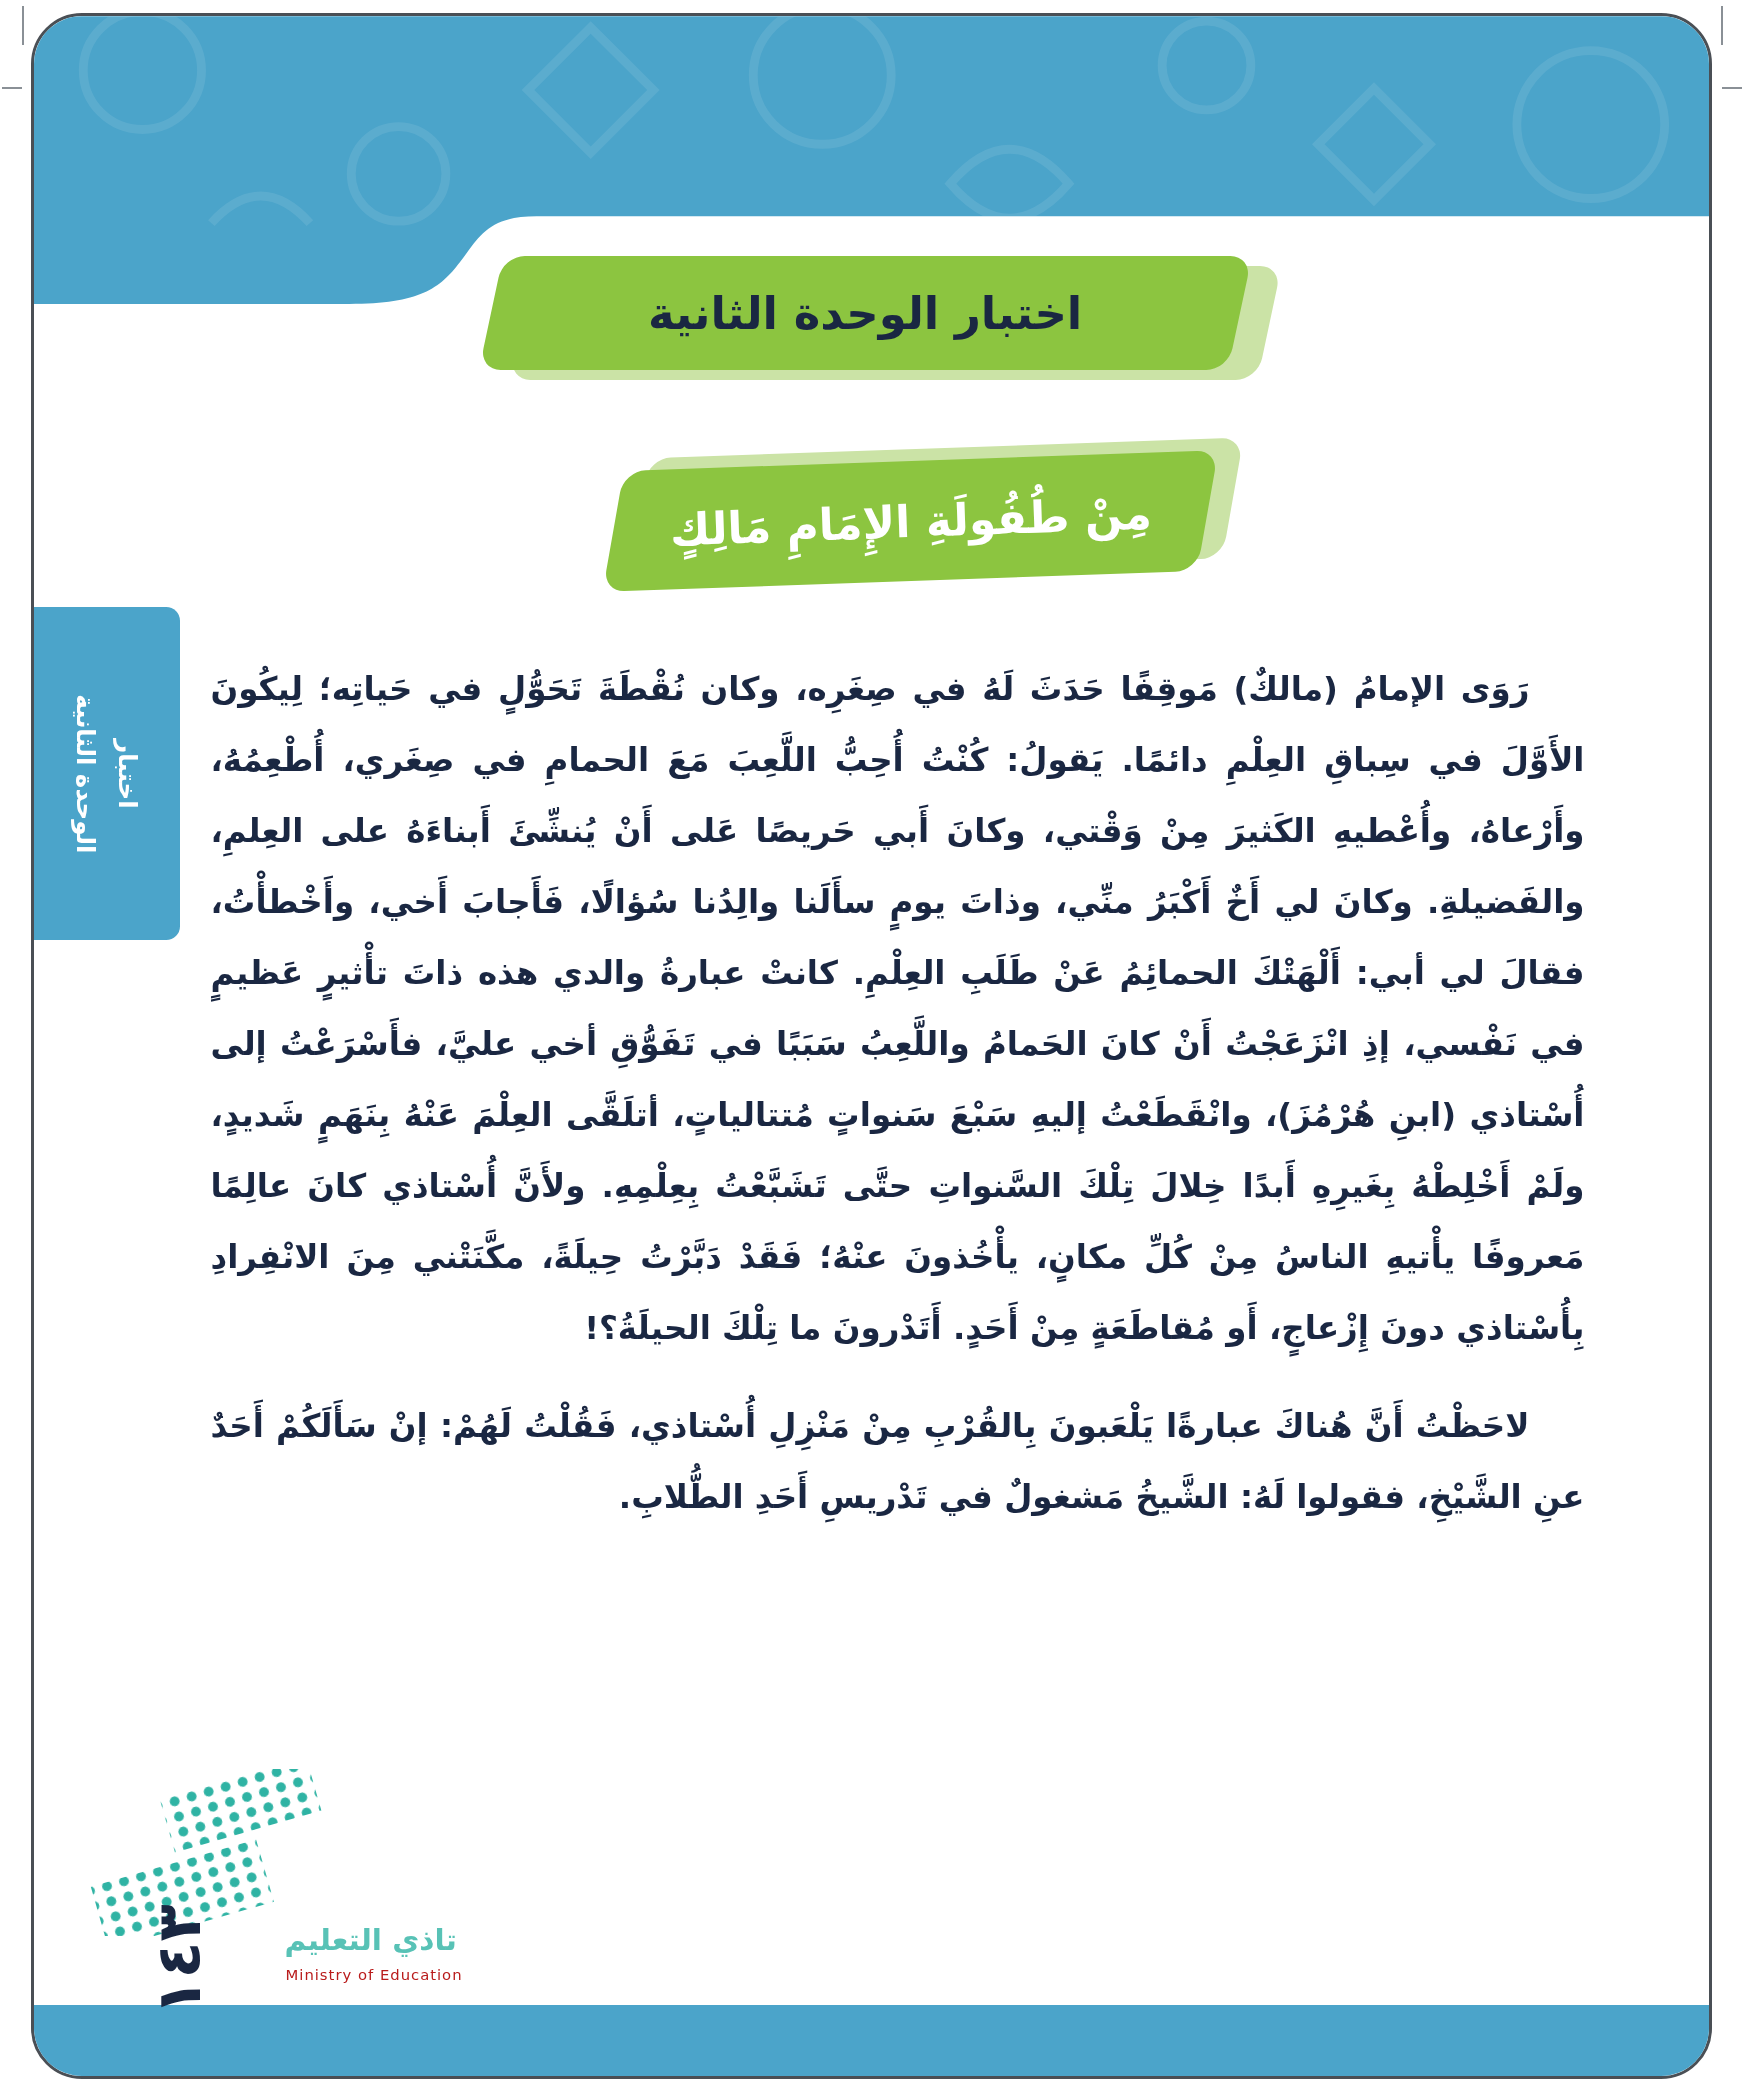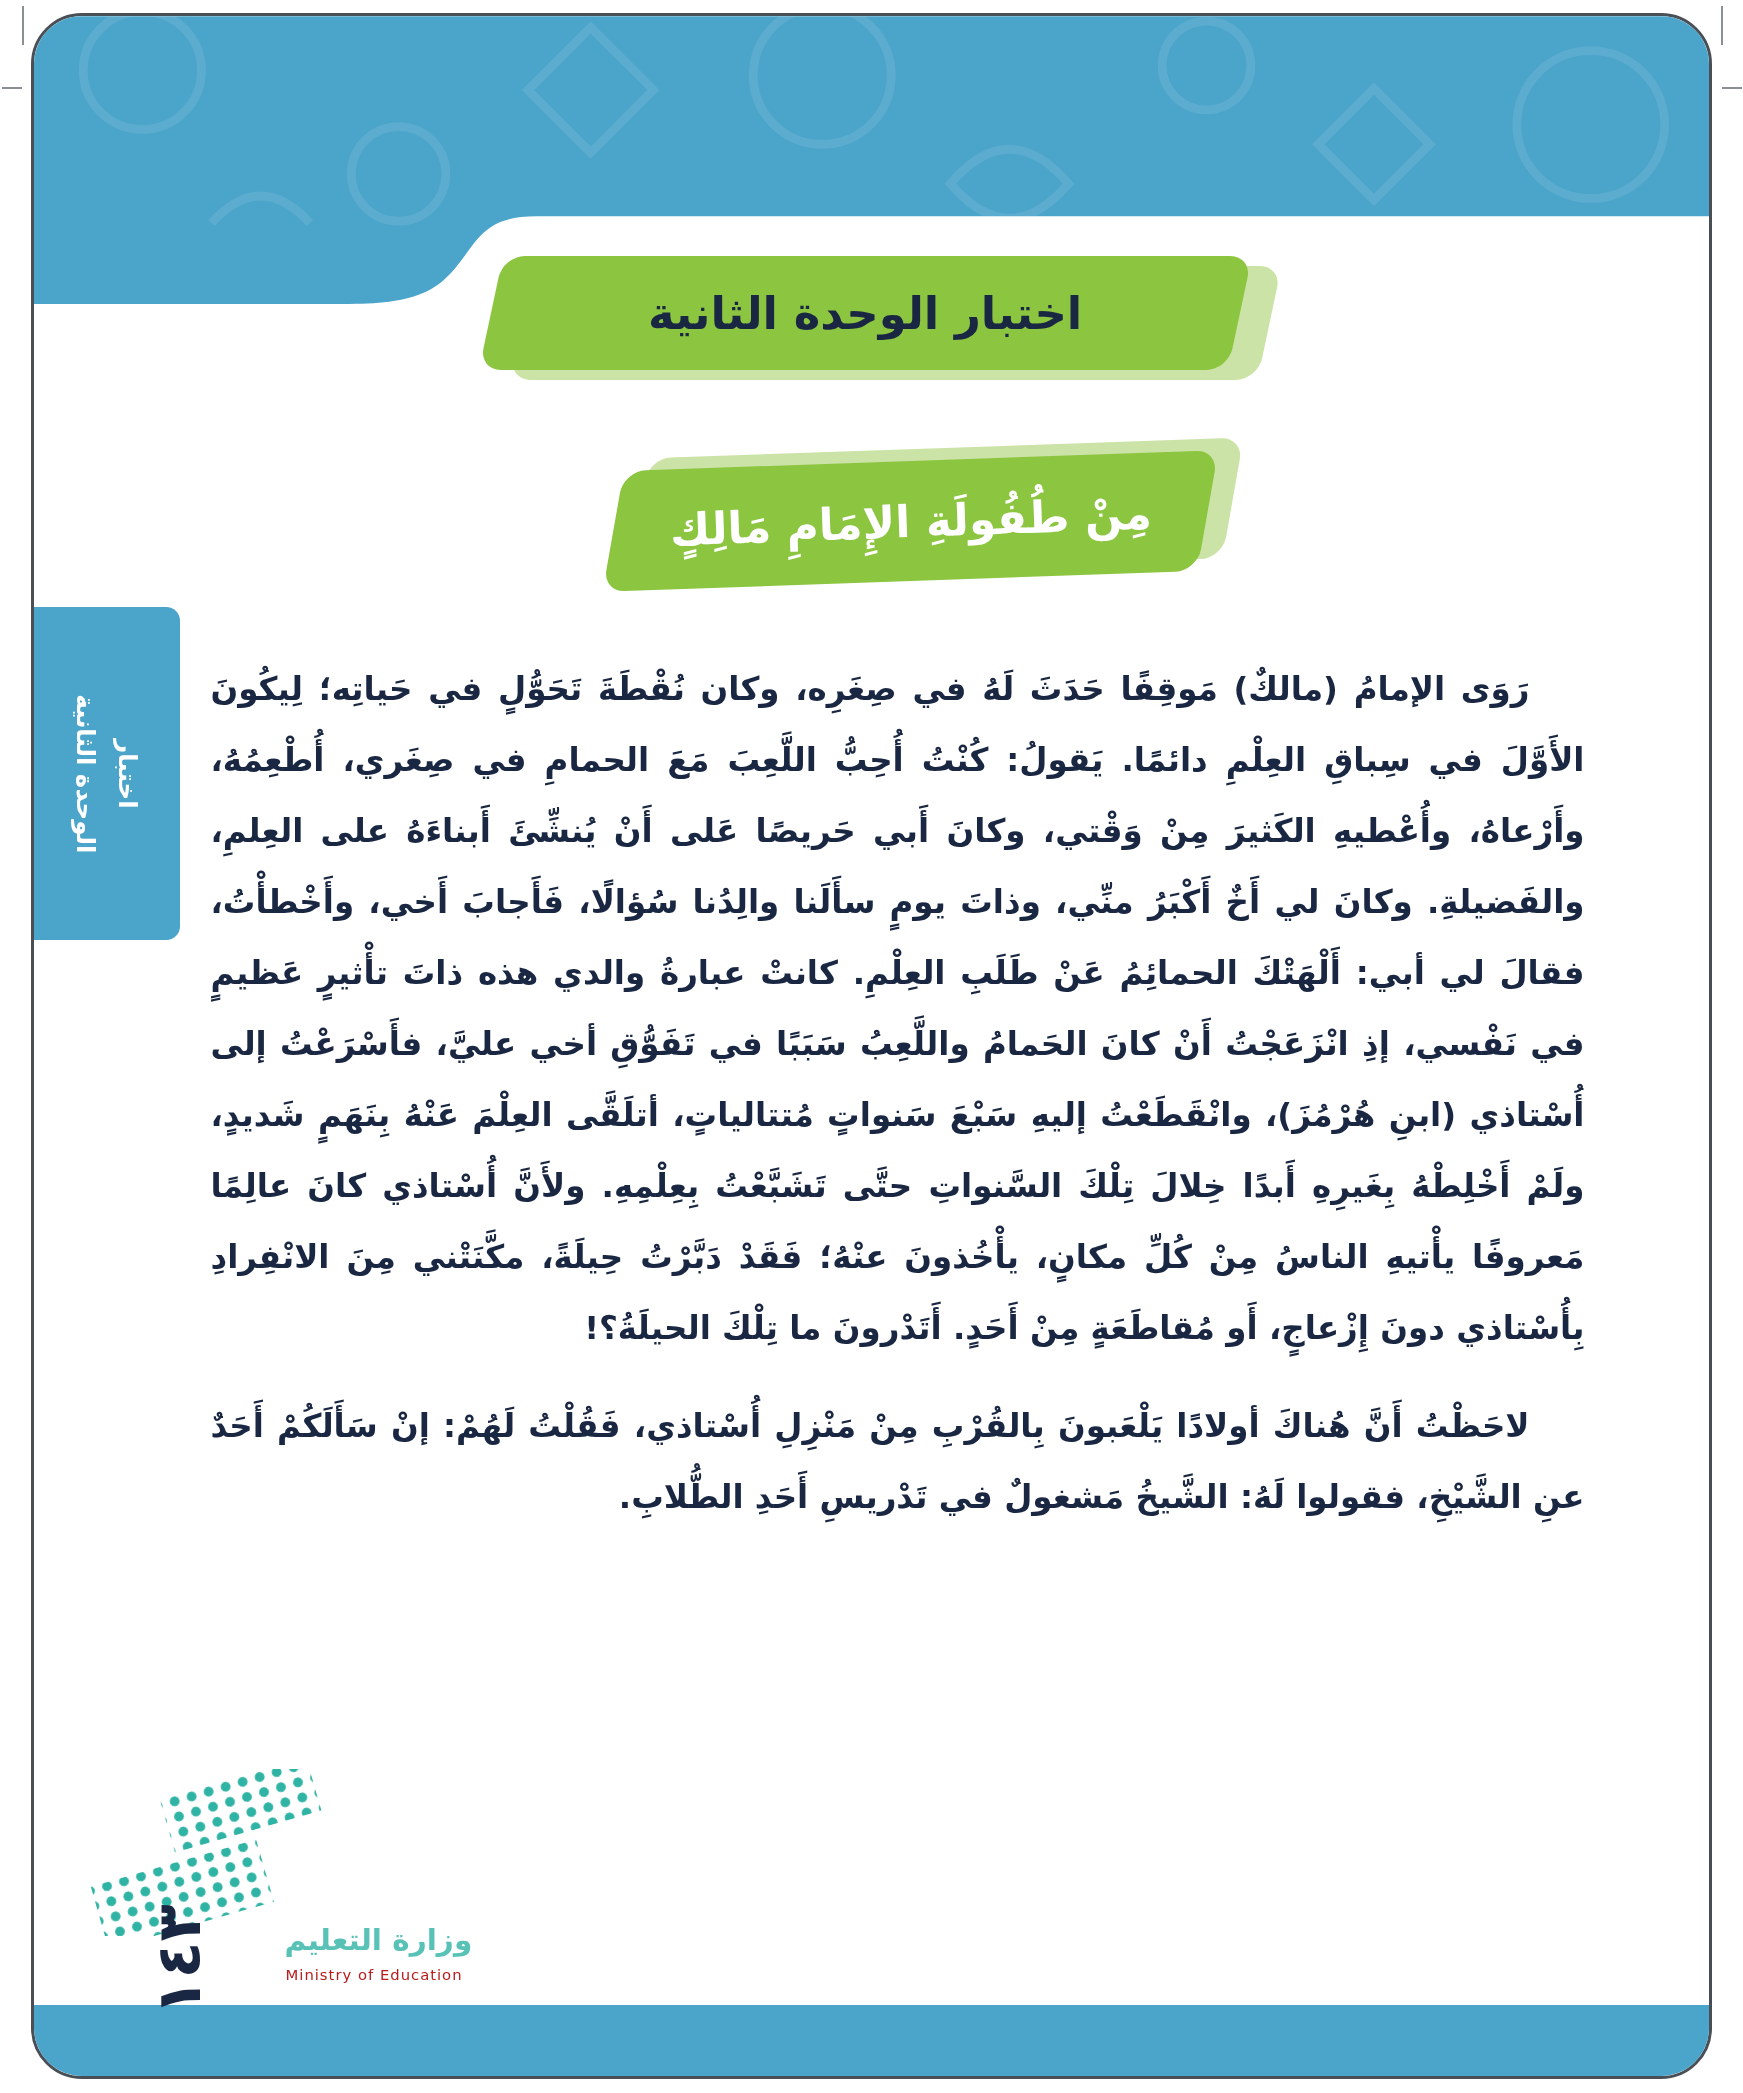--- a/index.html
+++ b/index.html
@@ -124,33 +124,33 @@
 
   <div class="side-tab">
     <div class="tab-rotor">
       <div>اختبار</div>
       <div>الوحدة الثانية</div>
     </div>
   </div>
 
   <div class="story">
     <p>رَوَى الإمامُ (مالكٌ) مَوقِفًا حَدَثَ لَهُ في صِغَرِه، وكان نُقْطَةَ تَحَوُّلٍ في حَياتِه؛ لِيكُونَ الأَوَّلَ في سِباقِ العِلْمِ دائمًا. يَقولُ: كُنْتُ أُحِبُّ اللَّعِبَ مَعَ الحمامِ في صِغَري، أُطْعِمُهُ، وأَرْعاهُ، وأُعْطيهِ الكَثيرَ مِنْ وَقْتي، وكانَ أَبي حَريصًا عَلى أَنْ يُنشِّئَ أَبناءَهُ على العِلمِ، والفَضيلةِ. وكانَ لي أَخٌ أَكْبَرُ منِّي، وذاتَ يومٍ سأَلَنا والِدُنا سُؤالًا، فَأَجابَ أَخي، وأَخْطأْتُ، فقالَ لي أبي: أَلْهَتْكَ الحمائِمُ عَنْ طَلَبِ العِلْمِ. كانتْ عبارةُ والدي هذه ذاتَ تأْثيرٍ عَظيمٍ في نَفْسي، إذِ انْزَعَجْتُ أَنْ كانَ الحَمامُ واللَّعِبُ سَبَبًا في تَفَوُّقِ أخي عليَّ، فأَسْرَعْتُ إلى أُسْتاذي (ابنِ هُرْمُزَ)، وانْقَطَعْتُ إليهِ سَبْعَ سَنواتٍ مُتتالياتٍ، أتلَقَّى العِلْمَ عَنْهُ بِنَهَمٍ شَديدٍ، ولَمْ أَخْلِطْهُ بِغَيرِهِ أَبدًا خِلالَ تِلْكَ السَّنواتِ حتَّى تَشَبَّعْتُ بِعِلْمِهِ. ولأَنَّ أُسْتاذي كانَ عالِمًا مَعروفًا يأْتيهِ الناسُ مِنْ كُلِّ مكانٍ، يأْخُذونَ عنْهُ؛ فَقَدْ دَبَّرْتُ حِيلَةً، مكَّنَتْني مِنَ الانْفِرادِ بِأُسْتاذي دونَ إِزْعاجٍ، أَو مُقاطَعَةٍ مِنْ أَحَدٍ. أَتَدْرونَ ما تِلْكَ الحيلَةُ؟!</p>
-    <p>لاحَظْتُ أَنَّ هُناكَ أولادًا يَلْعَبونَ بِالقُرْبِ مِنْ مَنْزِلِ أُسْتاذي، فَقُلْتُ لَهُمْ: إنْ سَأَلَكُمْ أَحَدٌ عنِ الشَّيْخِ، فقولوا لَهُ: الشَّيخُ مَشغولٌ في تَدْريسِ أَحَدِ الطُّلابِ.</p>
+    <p>لاحَظْتُ أَنَّ هُناكَ عبارةًا يَلْعَبونَ بِالقُرْبِ مِنْ مَنْزِلِ أُسْتاذي، فَقُلْتُ لَهُمْ: إنْ سَأَلَكُمْ أَحَدٌ عنِ الشَّيْخِ، فقولوا لَهُ: الشَّيخُ مَشغولٌ في تَدْريسِ أَحَدِ الطُّلابِ.</p>
   </div>
 
   <svg class="logo-dots" width="286" height="167" viewBox="0 0 290 170">
     <defs>
       <pattern id="dots" width="18" height="16" patternUnits="userSpaceOnUse">
         <circle cx="6" cy="6" r="5" fill="#2fb3a4"></circle>
       </pattern>
     </defs>
     <g transform="rotate(-16 145 85)">
       <rect x="100" y="12" width="155" height="60" fill="url(#dots)"></rect>
       <rect x="8" y="82" width="175" height="66" fill="url(#dots)"></rect>
     </g>
   </svg>
-  <div class="ministry-ar">وزارة التعليم</div>
+  <div class="ministry-ar">تاذي التعليم</div>
   <div class="ministry-en">Ministry of Education</div>
 
   <div class="page-number">١٤٣</div>
 
 </div>
 
 
 </body></html>

